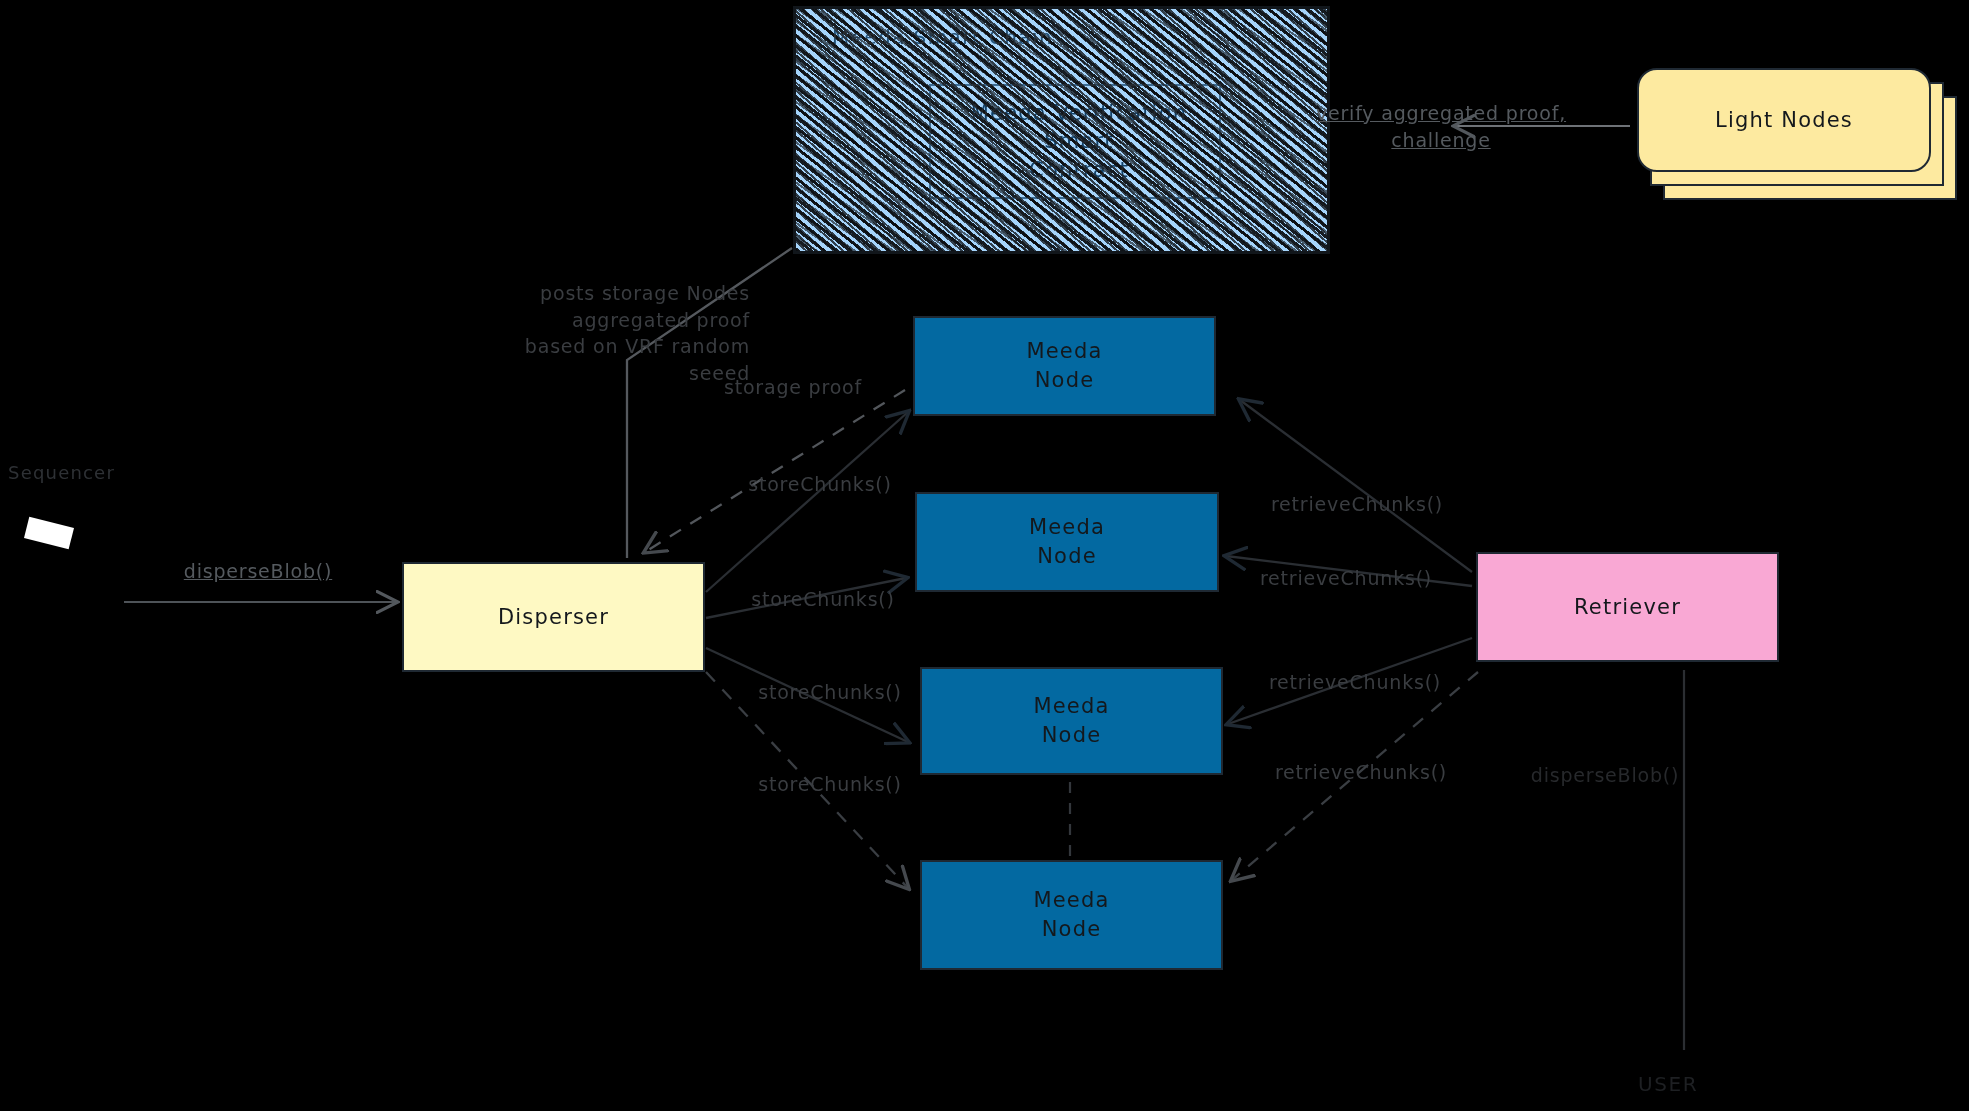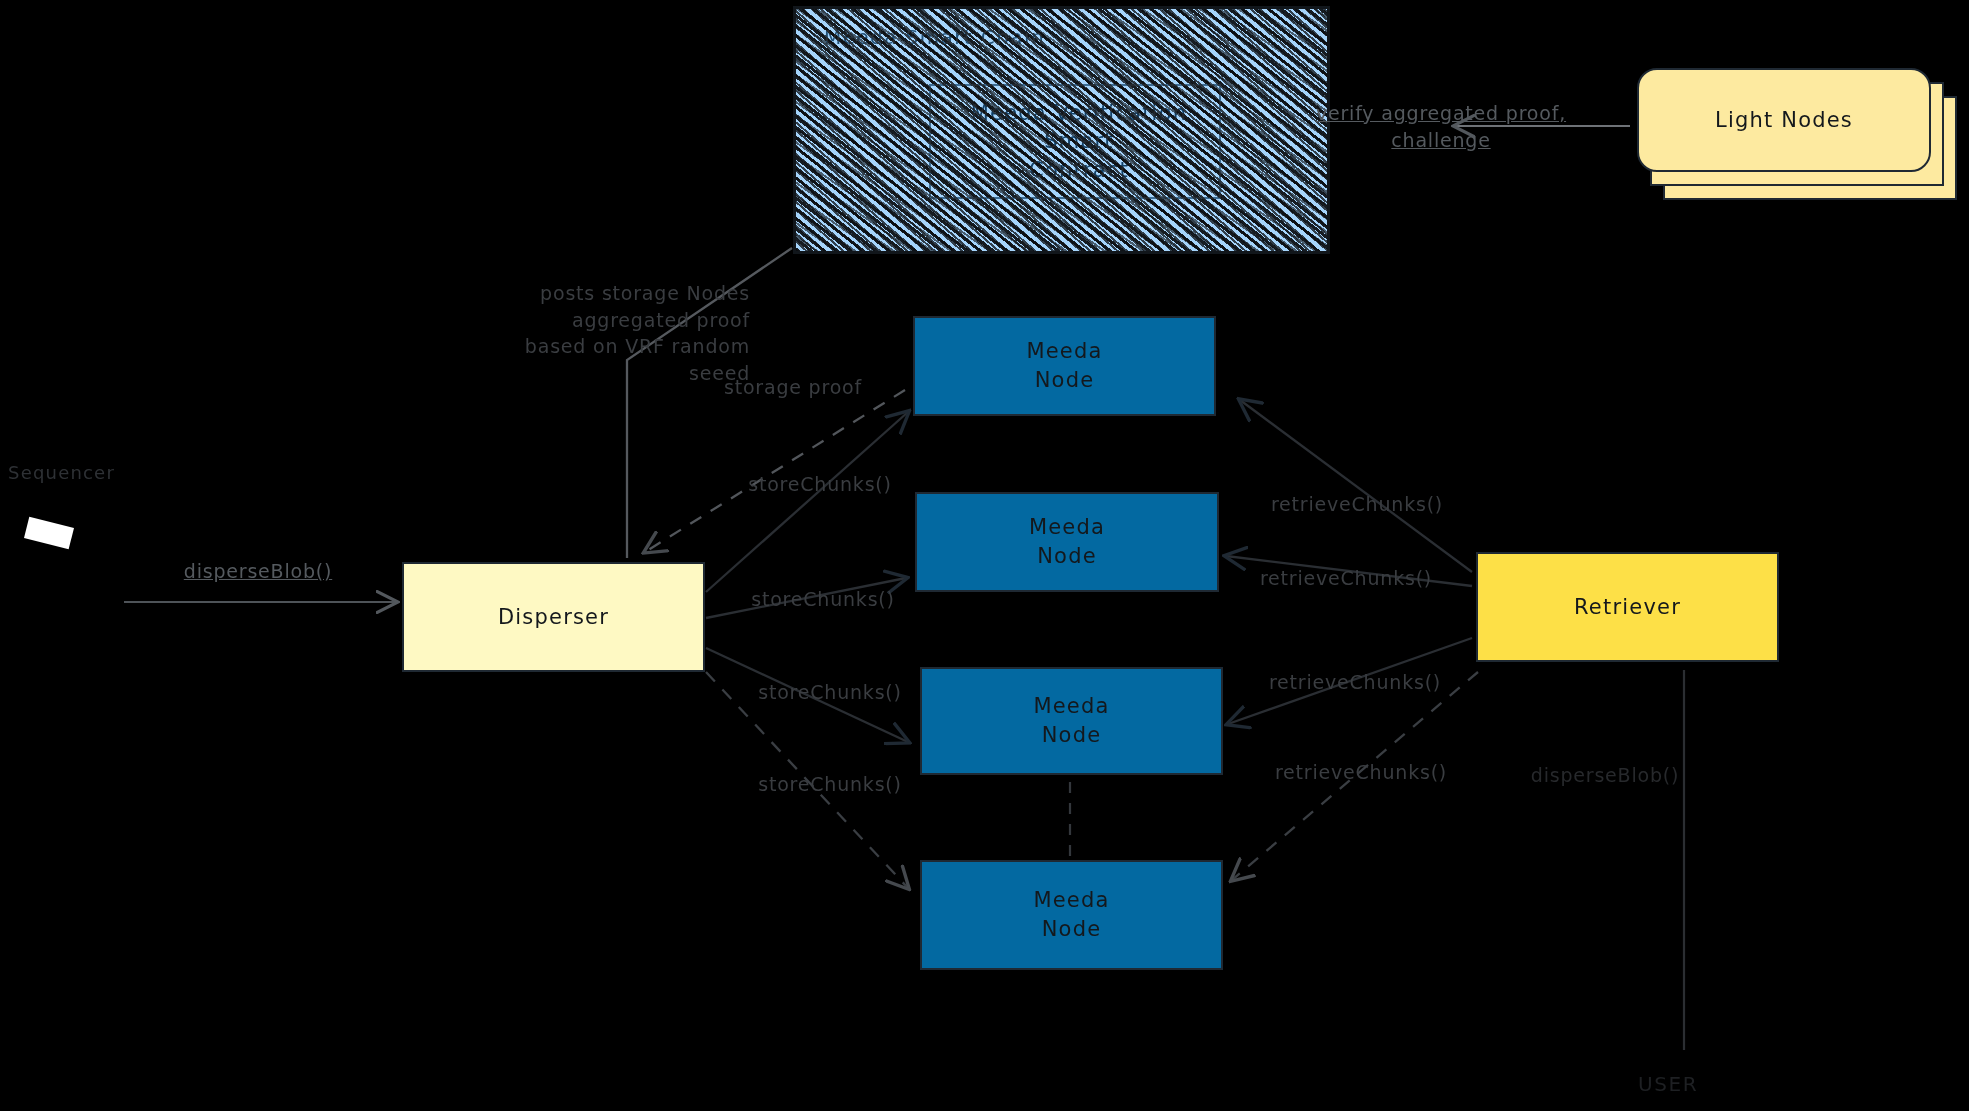--- a/index.html
+++ b/index.html
@@ -34,21 +34,21 @@
     text-align: center;
     color: #14181c;
     font-family: "DejaVu Sans", sans-serif;
     font-size: 21px;
     letter-spacing: 1.2px;
     line-height: 1.38;
     white-space: pre-line;
   }
   .node-meeda { background: #0369a1; }
   .node-disperser { background: #fef9c3; }
-  .node-retriever { background: #fde047; }
+  .node-retriever { background: #f9a8d4; }
   .node-light { background: #fdeaa0; }
 
   .card-stack {
     position: absolute;
   }
   .card-shadow {
     position: absolute;
     box-sizing: border-box;
     background: #fdeaa0;
     border: 2px solid #1f2933;
@@ -71,21 +71,21 @@
         rgba(165,212,251,0.0) 6px),
       repeating-linear-gradient(35deg,
         rgba(10,12,15,0.6) 0px,
         rgba(10,12,15,0.6) 2px,
         rgba(165,212,251,0.0) 2px,
         rgba(165,212,251,0.0) 11px),
       #a5d4fb;
   }
   .chain-title {
     position: absolute;
-    left: 28px;
+    left: 36px;
     top: 16px;
     font-size: 20px;
     letter-spacing: 1.4px;
     color: #2b3038;
     mix-blend-mode: luminosity;
     opacity: 0.85;
   }
   .chain-inner {
     position: absolute;
     box-sizing: border-box;

